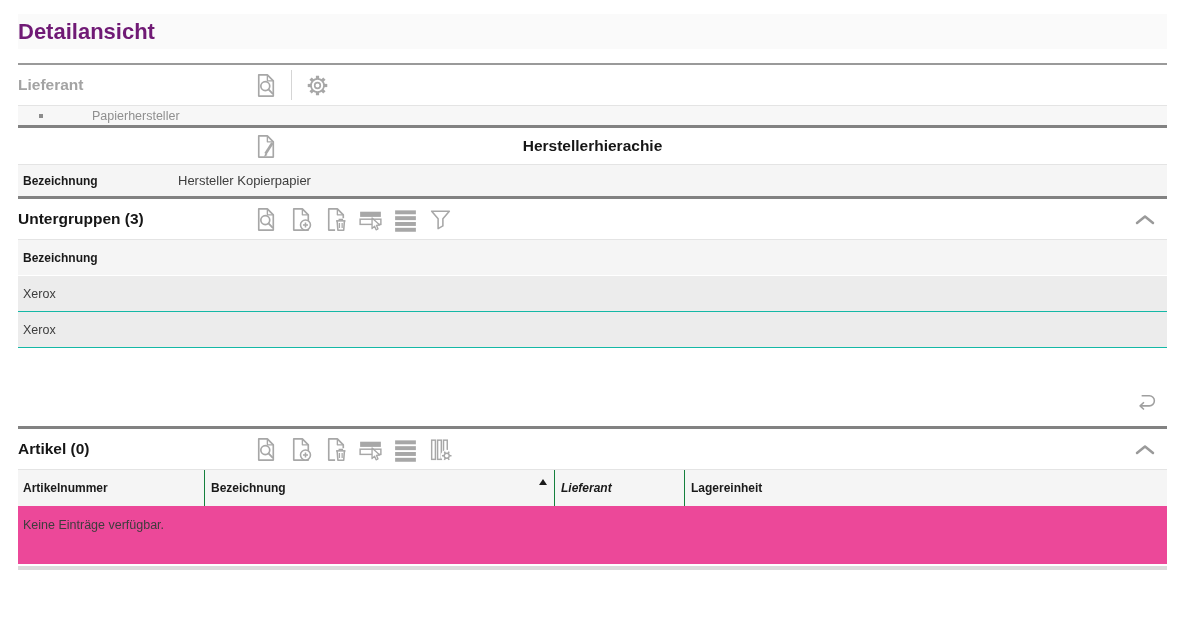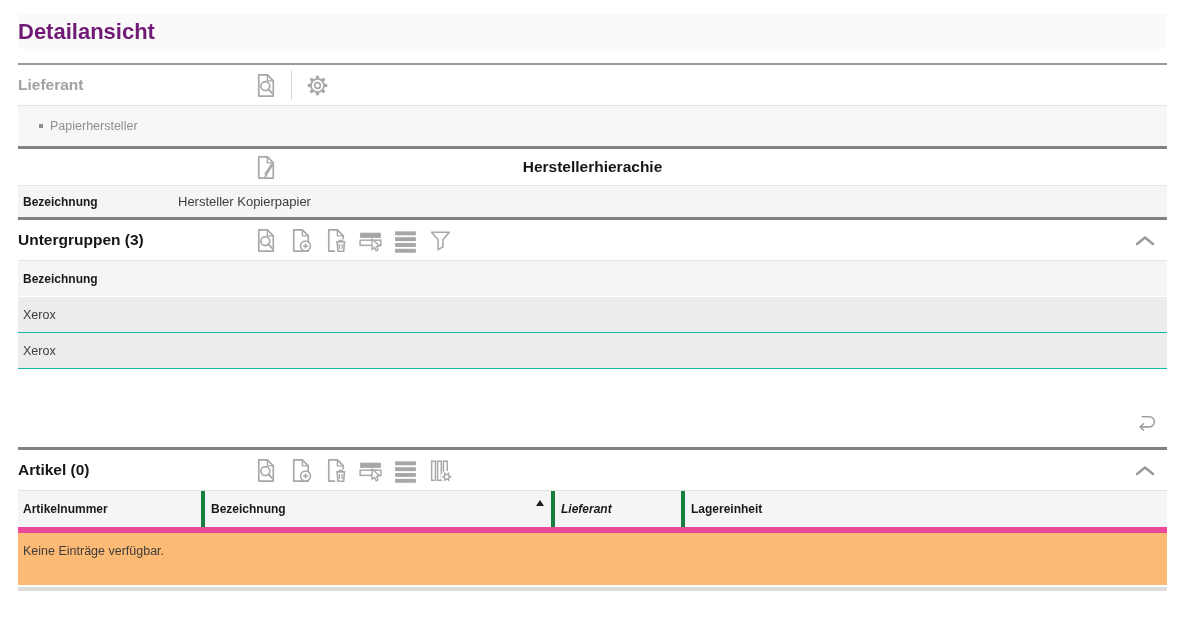--- a/index.html
+++ b/index.html
@@ -20,51 +20,51 @@
   .sec-title { font-size:15.5px; font-weight:bold; color:#161616; }
   .sec-title.muted { color:#a3a3a3; }
   .toolbar { position:absolute; left:234px; top:0; bottom:0; display:flex; align-items:center; gap:8px; color:#a7a7a7; }
   .icon-btn { width:27px; height:27px; display:flex; align-items:center; justify-content:center; cursor:pointer; }
   .icon-btn svg { width:27px; height:27px; display:block; }
   .vsep { width:1px; height:30px; background:#d5d5d5; margin:0 4px; }
   .collapse-btn { position:absolute; right:10px; top:50%; transform:translateY(-50%); width:24px; height:14px; color:#9a9a9a; cursor:pointer; }
   .collapse-btn svg { width:24px; height:14px; display:block; }
 
   
-  .breadcrumb-row { height:41px; background:#f7f7f7; border-top:1px solid #e4e4e4; display:flex; align-items:center; padding-left:21px; }
+  .breadcrumb-row { height:20px; background:#f7f7f7; border-top:1px solid #e4e4e4; display:flex; align-items:center; padding-left:21px;gap:42px; }
   .bullet { width:4px; height:4px; background:#8c8c8c; margin-right:7px; flex:none; }
   .breadcrumb-text { font-size:12.5px; color:#8f8f8f; }
 
   
   .field-row { height:32px; background:#f5f5f5; border-top:1px solid #e4e4e4; display:flex; align-items:center; }
   .field-label { width:160px; padding-left:5px; font-size:12px; font-weight:bold; color:#1a1a1a; }
   .field-value { font-size:13px; color:#3d3d3d; }
 
   
   .ug-thead { height:37px; background:#f5f5f5; border-top:1px solid #e4e4e4; border-bottom:1px solid #fff; display:flex; align-items:center; padding-left:5px; font-size:12px; font-weight:bold; color:#1a1a1a; cursor:pointer; }
   .ug-row { height:36px; border-bottom:1px solid #14b8a6; display:flex; align-items:center; padding-left:5px; font-size:12.5px; color:#3d3d3d; cursor:pointer; }
   .ug-row.odd { background:#ececec; }
   .ug-row.even { background:#fafafa; }
   .ug-spacer { height:78px; position:relative; background:#fff; }
   .return-btn { position:absolute; right:8px; top:38px; width:27px; height:27px; color:#9f9f9f; cursor:pointer; }
   .return-btn svg { width:27px; height:27px; display:block; }
 
   
   .ak-thead { display:flex; height:37px; background:#f5f5f5; border-top:1px solid #e4e4e4; }
-  .ak-th { display:flex; align-items:center; padding-left:6px; font-size:12px; font-weight:bold; color:#1a1a1a; border-right:4px solid #15803d; cursor:pointer; position:relative; }
+  .ak-th { display:flex; align-items:center; padding-left:6px; font-size:12px; font-weight:bold; color:#1a1a1a; border-right:1px solid #15803d; cursor:pointer; position:relative; }
   .ak-th:first-child { padding-left:5px; }
   .ak-th:last-child { border-right:none; }
   .ak-th.c0 { width:187px; }
   .ak-th.c1 { width:350px; }
   .ak-th.c2 { width:170px; }
   .ak-th.c3 { width:130px;font-style:italic; }
   .ak-th.c4 { width:135px; }
   .ak-th.c5 { flex:1; }
   .sort-asc { position:absolute; right:7px; top:9px; width:0; height:0; border-left:4.5px solid transparent; border-right:4.5px solid transparent; border-bottom:6px solid #1c1c1c; }
-  .ak-empty { height:58px; background:#fdba74; border-top:6px solid #ec4899; padding:11px 0 0 5px; font-size:12.5px; color:#3d3d3d; }
+  .ak-empty { height:58px; background:#ec4899; border-top:1px solid #ec4899; padding:11px 0 0 5px; font-size:12.5px; color:#3d3d3d; }
 
   .bottom-bar { margin-top:2px; height:4px; background:#dcdcdc; }
 </style>
 </head>
 <body>
 
 <svg width="0" height="0" style="position:absolute" aria-hidden="true">
   <defs>
     <g id="doc-base">
       <path d="M6.5,2.8 H14.8 L20.5,8.5 V23.2 H6.5 Z" fill="none" stroke="currentColor" stroke-width="1.6" stroke-linejoin="round"></path>

